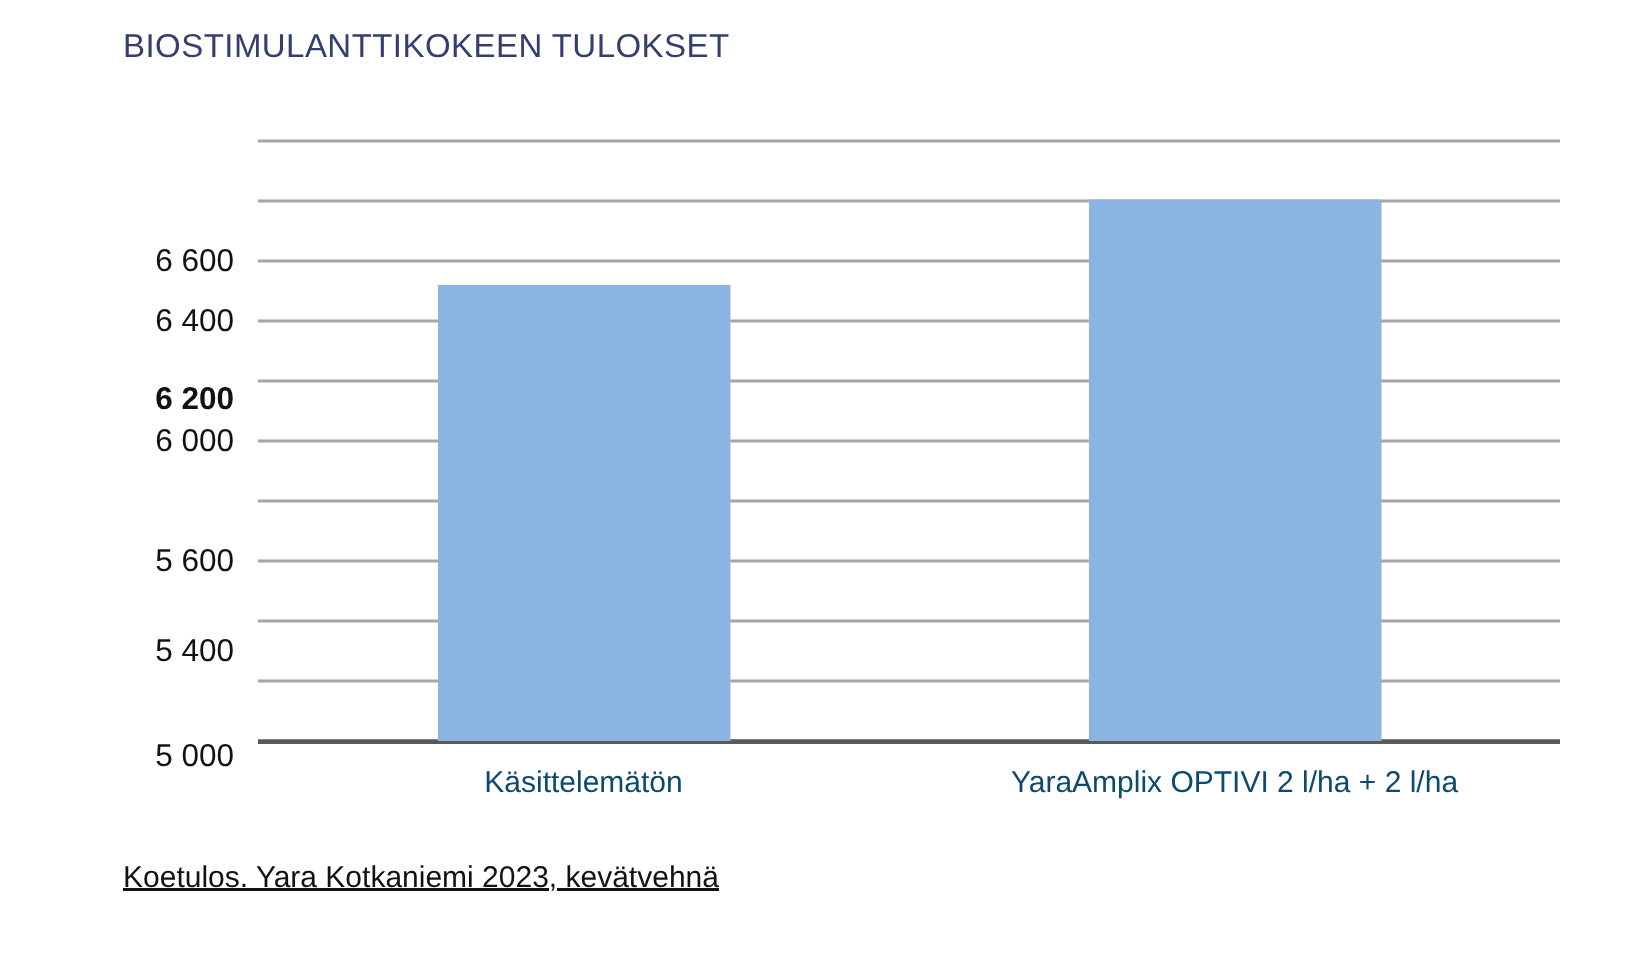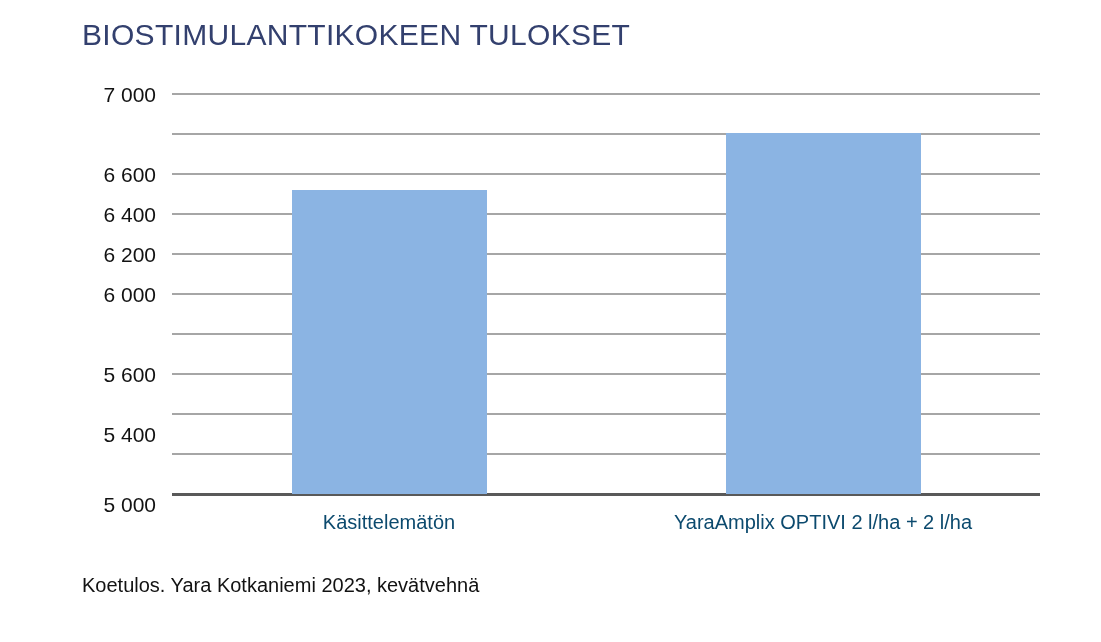--- a/index.html
+++ b/index.html
@@ -14,21 +14,21 @@
     overflow: hidden;
     font-family: "Liberation Sans", sans-serif;
     -webkit-font-smoothing: antialiased;
   }
 
   
   #chart-title {
     position: absolute;
     left: 82px;
     top: 18px;
-    font-size: 30px;
+    font-size: 22px;
     letter-spacing: 0.3px;
     color: #33406E;
     white-space: nowrap;
     font-weight: 400;
   }
 
   
   #plot-area {
     position: absolute;
     left: 172px;
@@ -100,32 +100,32 @@
   }
 
   
   #chart-footnote {
     position: absolute;
     left: 82px;
     top: 574px;
     font-size: 20px;
     color: #121212;
     white-space: nowrap;
+    text-decoration: underline;
   }
 </style>
 </head>
 <body>
 
 <div id="chart-title">BIOSTIMULANTTIKOKEEN TULOKSET</div>
 
 <div id="y-axis-labels">
-    <div class="y-tick-label" style="top: 94px;">7 000</div>
     <div class="y-tick-label" style="top: 174px;">6 600</div>
     <div class="y-tick-label" style="top: 214px;">6 400</div>
-    <div class="y-tick-label" style="top: 254px;">6 200</div>
+    <div class="y-tick-label" style="top: 266px; font-weight: bold;">6 200</div>
     <div class="y-tick-label" style="top: 294px;">6 000</div>
     <div class="y-tick-label" style="top: 374px;">5 600</div>
     <div class="y-tick-label" style="top: 434px;">5 400</div>
     <div class="y-tick-label" style="top: 504px;">5 000</div>
   </div>
 
 <div id="plot-area">
     <div class="gridline" style="top: -1px;"></div>
     <div class="gridline" style="top: 39px;"></div>
     <div class="gridline" style="top: 79px;"></div>

